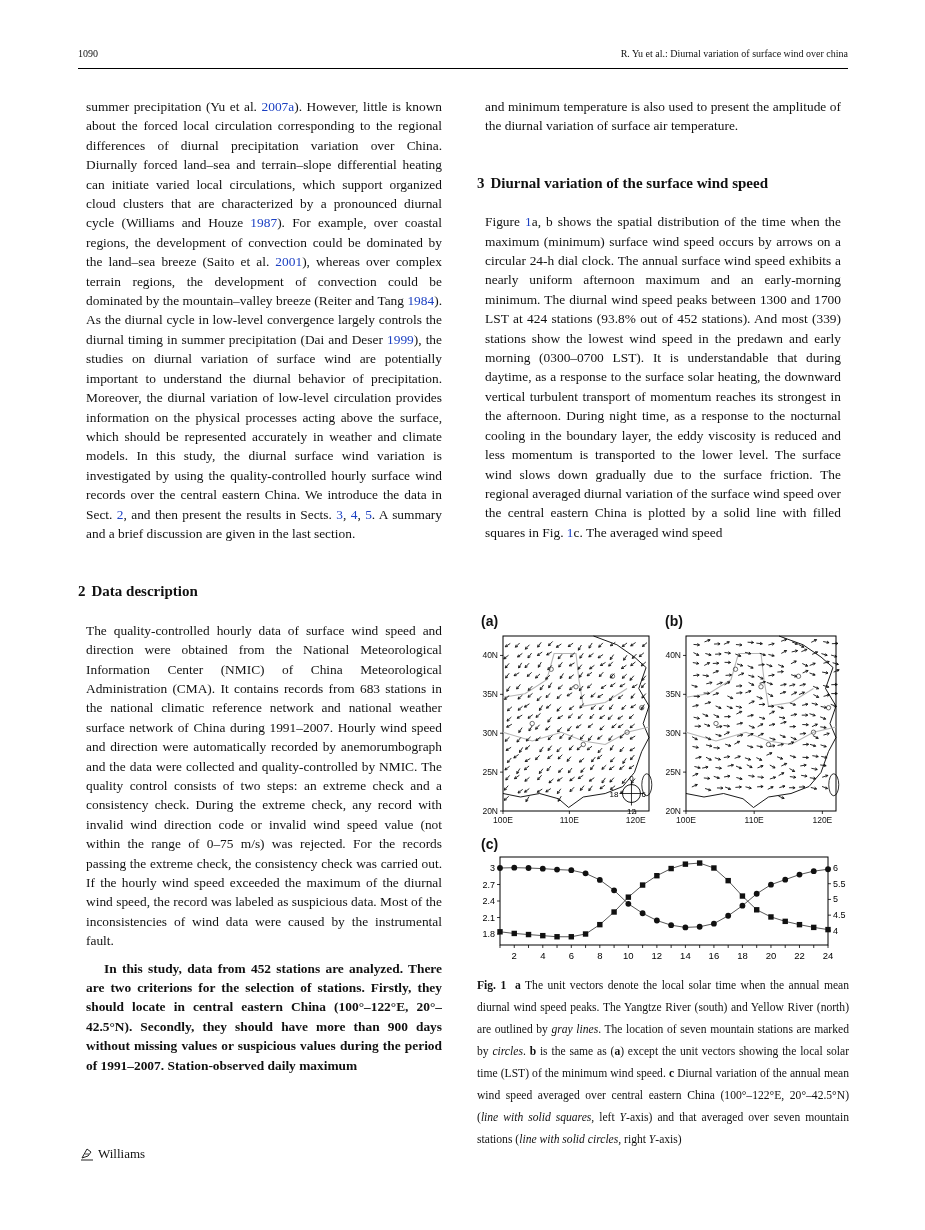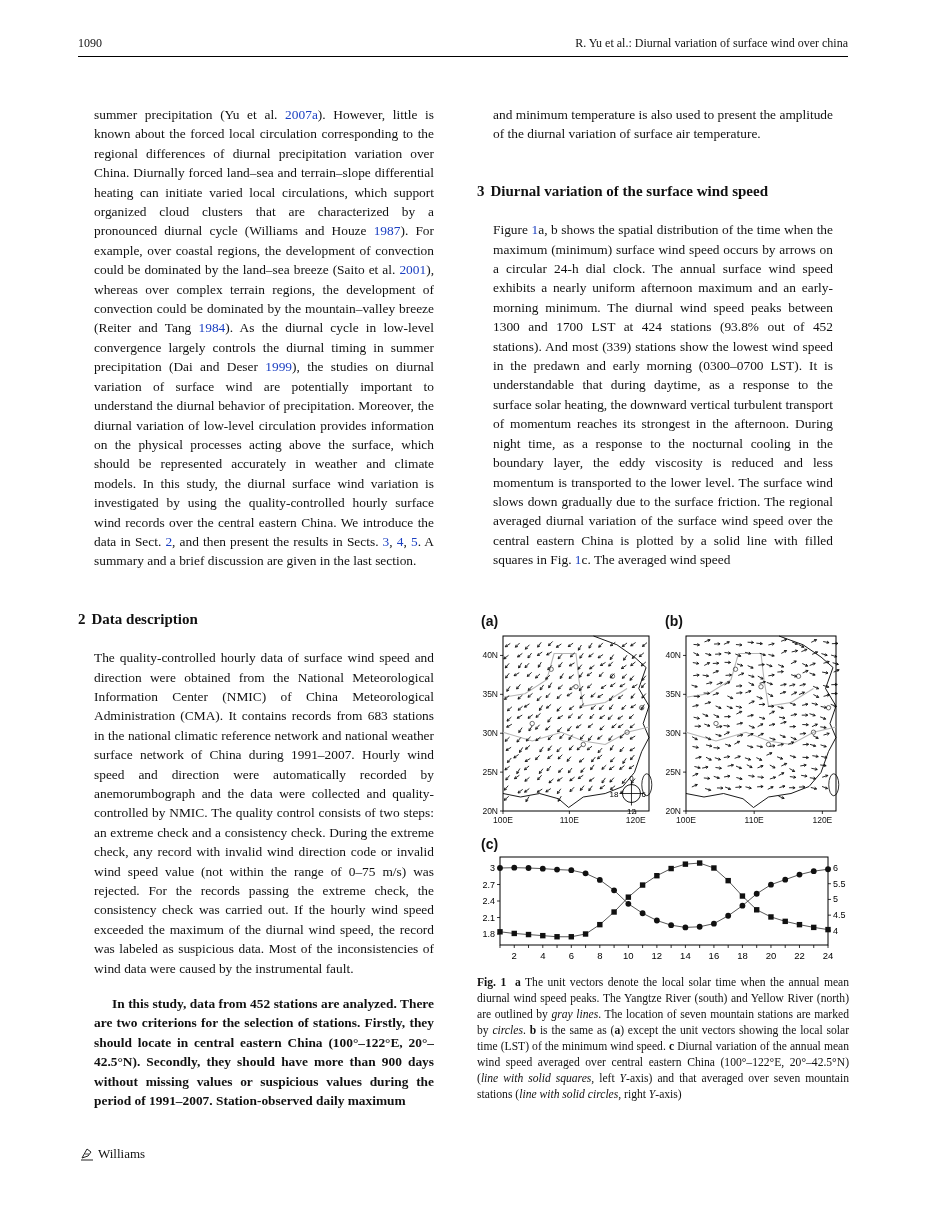--- a/index.html
+++ b/index.html
@@ -1,36 +1,36 @@
 <!DOCTYPE html>
 <html><head>
 <meta charset="utf-8">
 <style>
   html, body { margin: 0; padding: 0; background: #ffffff; }
   body { width: 925px; height: 1230px; position: relative; overflow: hidden;
          font-family: "Liberation Serif", "DejaVu Serif", serif; color: #111; }
-  .header { position: absolute; left: 78px; top: 36px; width: 770px; height: 20px;
-            font-size: 12px; border-bottom: 1.6px solid #000; }
+  .header { position: absolute; left: 78px; top: 48px; width: 770px; height: 20px;
+            font-size: 10px; border-bottom: 1.6px solid #000; }
   .header .pn { position: absolute; left: 0; top: 0; }
   .header .rt { position: absolute; right: 0; top: 0; }
   .col { position: absolute; width: 372px; font-size: 13.4px; line-height: 19.4px;
          text-align: justify; }
   .colL { left: 78px; }
   .colR { left: 477px; }
-  p { margin: 16px; }
+  p { margin: 8px; }
   .ind { text-indent: 18px; font-weight: bold; }
   h2 { font-size: 15px; font-weight: bold; margin: 0; line-height: 19.4px; }
   h2 .num { margin-right: 6px; }
   a.ref { color: #1a3fc2; text-decoration: none; }
   .springer { position: absolute; left: 79px; top: 1146px; font-size: 13px;
               display: flex; align-items: center; gap: 3px; }
   .panel-label { position: absolute; font-family: "Liberation Sans", "DejaVu Sans", sans-serif;
                  font-weight: bold; font-size: 14px; }
   .caption { position: absolute; left: 477px; top: 975px; width: 372px; font-size: 11.6px;
-             line-height: 16px; text-align: justify; }
+             line-height: 22px; text-align: justify; }
   .caption b { font-weight: bold; }
   .caption i { font-style: italic; }
   svg text { font-family: "Liberation Sans", "DejaVu Sans", sans-serif; }
 </style>
 </head>
 <body>
 
 <div class="header">
   <span class="pn">1090</span>
   <span class="rt">R. Yu et al.: Diurnal variation of surface wind over china</span>

